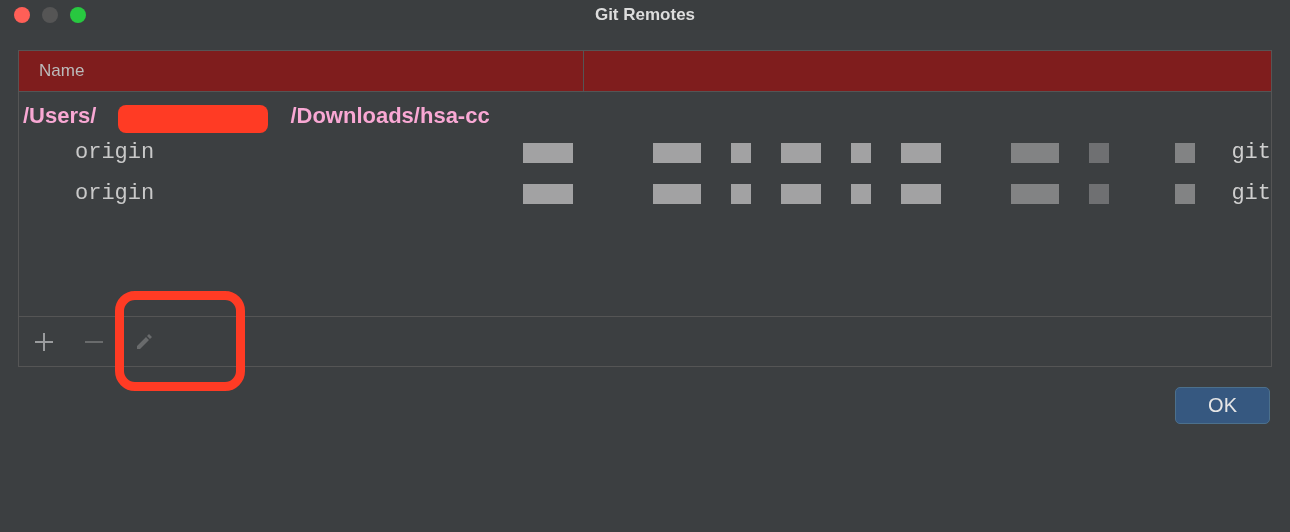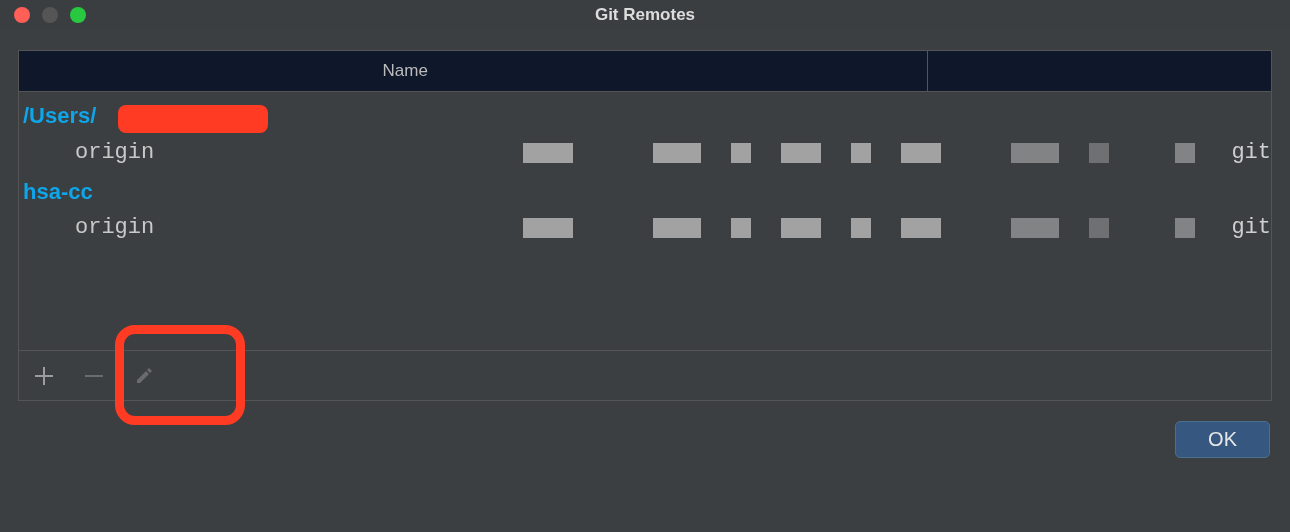--- a/index.html
+++ b/index.html
@@ -35,32 +35,31 @@
       pointer-events: none;
     }
     
     .panel {
       margin: 20px 18px 0 18px;
       border: 1px solid #555;
     }
     .columns {
       display: flex;
       border-bottom: 1px solid #555;
-      background: #0f172a;
-      justify-content: center;
+      background: #7f1d1d;
     }
     .col-name { width: 565px; padding: 10px 20px; font-size: 17px; border-right: 1px solid #555; }
     .col-url  { flex: 1; padding: 10px 22px; font-size: 17px; }
     .tree {
       font-size: 22px;
       padding-top: 6px;
     }
     .group-label {
       font-weight: 700;
-      color: #0ea5e9;
+      color: #f9a8d4;
       padding: 4px 4px;
       display: flex;
       align-items: center;
       gap: 20px;
     }
     .row {
       display: flex;
       align-items: center;
       padding: 6px 0 10px 0;
       font-family: Liberation Mono, monospace;
@@ -149,43 +148,41 @@
 <div class="panel">
   <div class="columns">
     <div class="col-name">Name</div>
   </div>
 
   <div class="tree">
 
     <div class="group-label">
       <span>/Users/</span>
       <span class="redact"></span>
+      <span>/Downloads/hsa-cc</span>
     </div>
     <div class="row">
       <div class="rname">origin</div>
       <div class="rurl">
         <span class="blur-chunk" style="width:50px"></span>
         <span style="width:20px"></span>
         <span class="blur-chunk" style="width:48px"></span>
         <span class="blur-chunk" style="width:20px"></span>
         <span class="blur-chunk" style="width:40px"></span>
         <span class="blur-chunk" style="width:20px"></span>
         <span class="blur-chunk" style="width:40px"></span>
         <span style="width:10px"></span>
         <span class="blur-chunk dim" style="width:48px"></span>
         <span class="blur-chunk dimmer" style="width:20px"></span>
         <span style="width:6px"></span>
         <span class="blur-chunk dim" style="width:20px"></span>
         <span class="git-tail">git</span>
       </div>
     </div>
 
-    <div class="group-label">
-      <span>hsa-cc</span>
-    </div>
     <div class="row">
       <div class="rname">origin</div>
       <div class="rurl">
         <span class="blur-chunk" style="width:50px"></span>
         <span style="width:20px"></span>
         <span class="blur-chunk" style="width:48px"></span>
         <span class="blur-chunk" style="width:20px"></span>
         <span class="blur-chunk" style="width:40px"></span>
         <span class="blur-chunk" style="width:20px"></span>
         <span class="blur-chunk" style="width:40px"></span>

